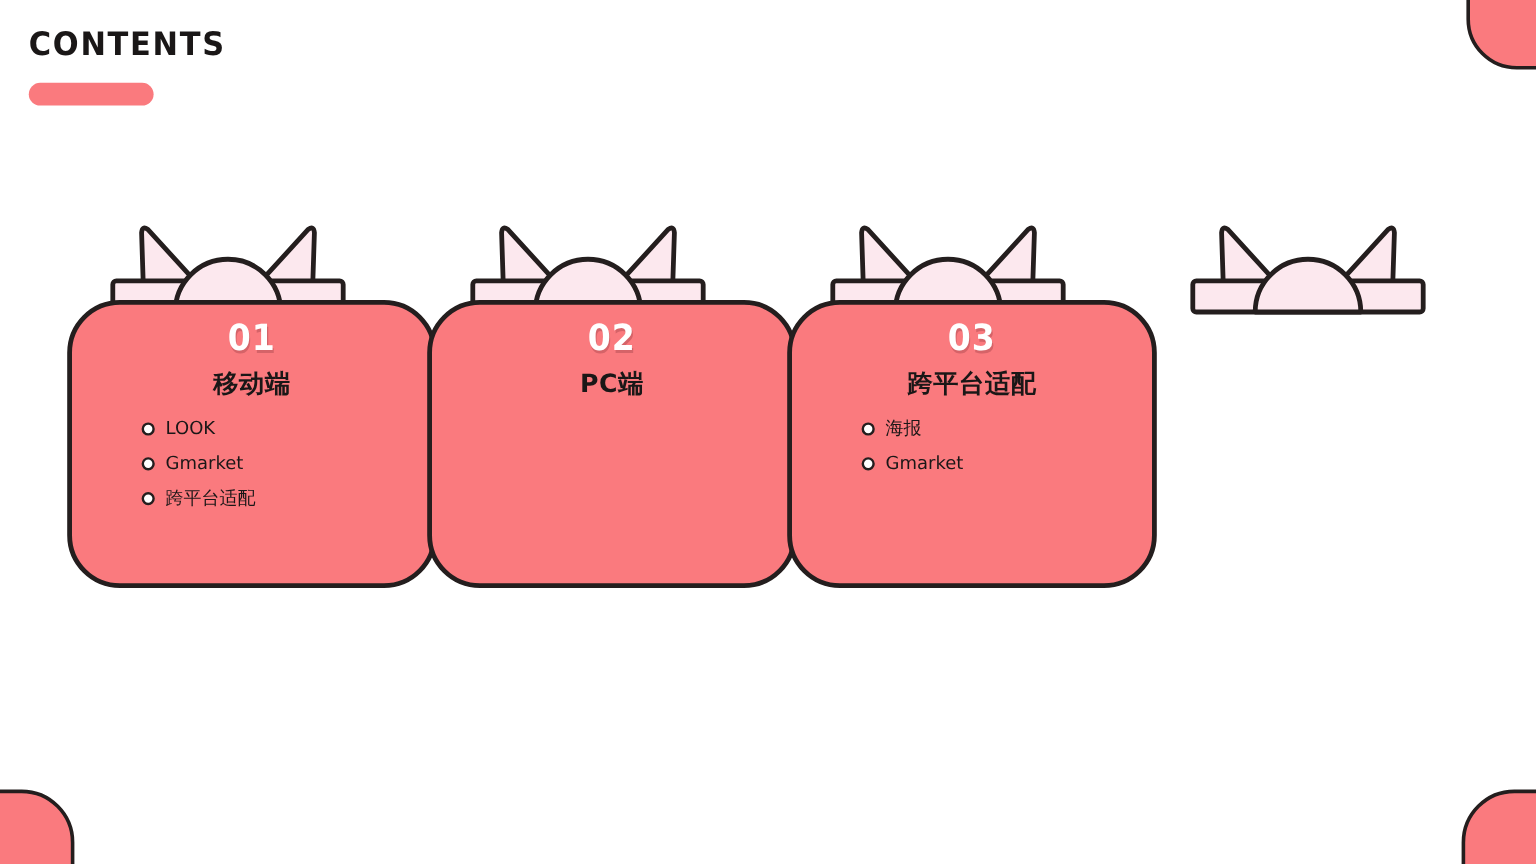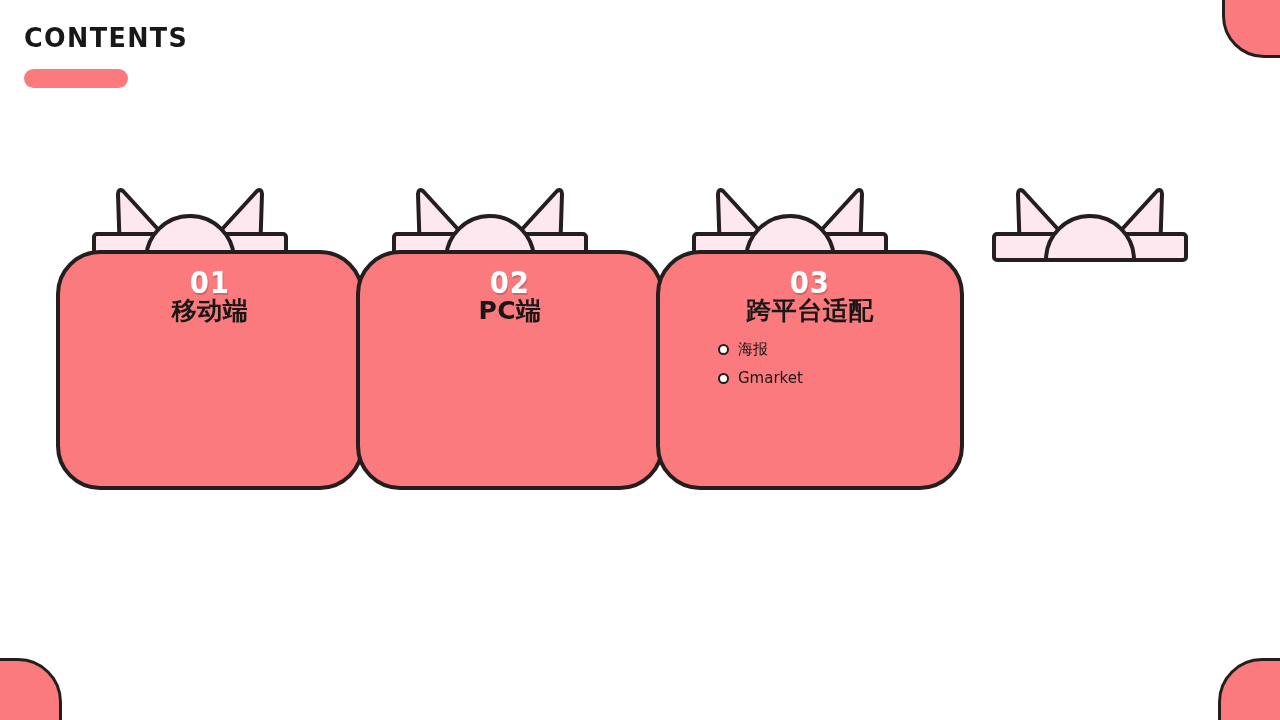--- a/index.html
+++ b/index.html
@@ -118,23 +118,23 @@
     font-size: 30px;
     font-weight: bold;
     color: #ffffff;
     letter-spacing: 1px;
     line-height: 1;
     text-shadow: 1px 2px 0 rgba(120,40,45,0.28);
     transform: scaleX(0.92);
   }
 
   .card-title {
-    margin-top: 0;
-    font-family: "DejaVu Sans", "Liberation Sans", sans-serif;
-    font-size: 25px;
+    margin-top: 12px;
+    font-family: "DejaVu Sans", "Liberation Sans", sans-serif;
+    font-size: 21px;
     font-weight: bold;
     color: #1A1717;
     letter-spacing: 0.5px;
     line-height: 1;
   }
 
   .card-list {
     margin: 19px 0 0 0;
     padding: 0;
     list-style: none;
@@ -186,20 +186,34 @@
 
   <path d="M206 80 L208 18 Q207.5 12 203 15 L160 62 Z" fill="#FCE8EE" stroke="#241E1E" stroke-width="4" stroke-linejoin="round"></path>
 
   <rect x="40" y="58" width="192" height="26" rx="3" fill="#FCE8EE" stroke="#241E1E" stroke-width="4"></rect>
 
   <path d="M92 84 A44 44 0 0 1 180 84 Z" fill="#FCE8EE" stroke="#241E1E" stroke-width="4" stroke-linejoin="round"></path>
 </svg></div>
       <div class="card-body">
         <div class="card-number">01</div>
         <div class="card-title">移动端</div>
+        <ul class="card-list narrow">
+          <li class="card-list-item">
+            <span class="bullet"></span>
+            <span>LOOK</span>
+          </li>
+          <li class="card-list-item">
+            <span class="bullet"></span>
+            <span>Gmarket</span>
+          </li>
+          <li class="card-list-item">
+            <span class="bullet"></span>
+            <span>跨平台适配</span>
+          </li>
+        </ul>
       </div>
     </div>
     <div class="card">
       <div class="topper">
 <svg viewBox="0 0 272 90" width="272" height="90">
 
   <path d="M66 80 L64 18 Q64.5 12 69 15 L112 62 Z" fill="#FCE8EE" stroke="#241E1E" stroke-width="4" stroke-linejoin="round"></path>
 
   <path d="M206 80 L208 18 Q207.5 12 203 15 L160 62 Z" fill="#FCE8EE" stroke="#241E1E" stroke-width="4" stroke-linejoin="round"></path>
 

